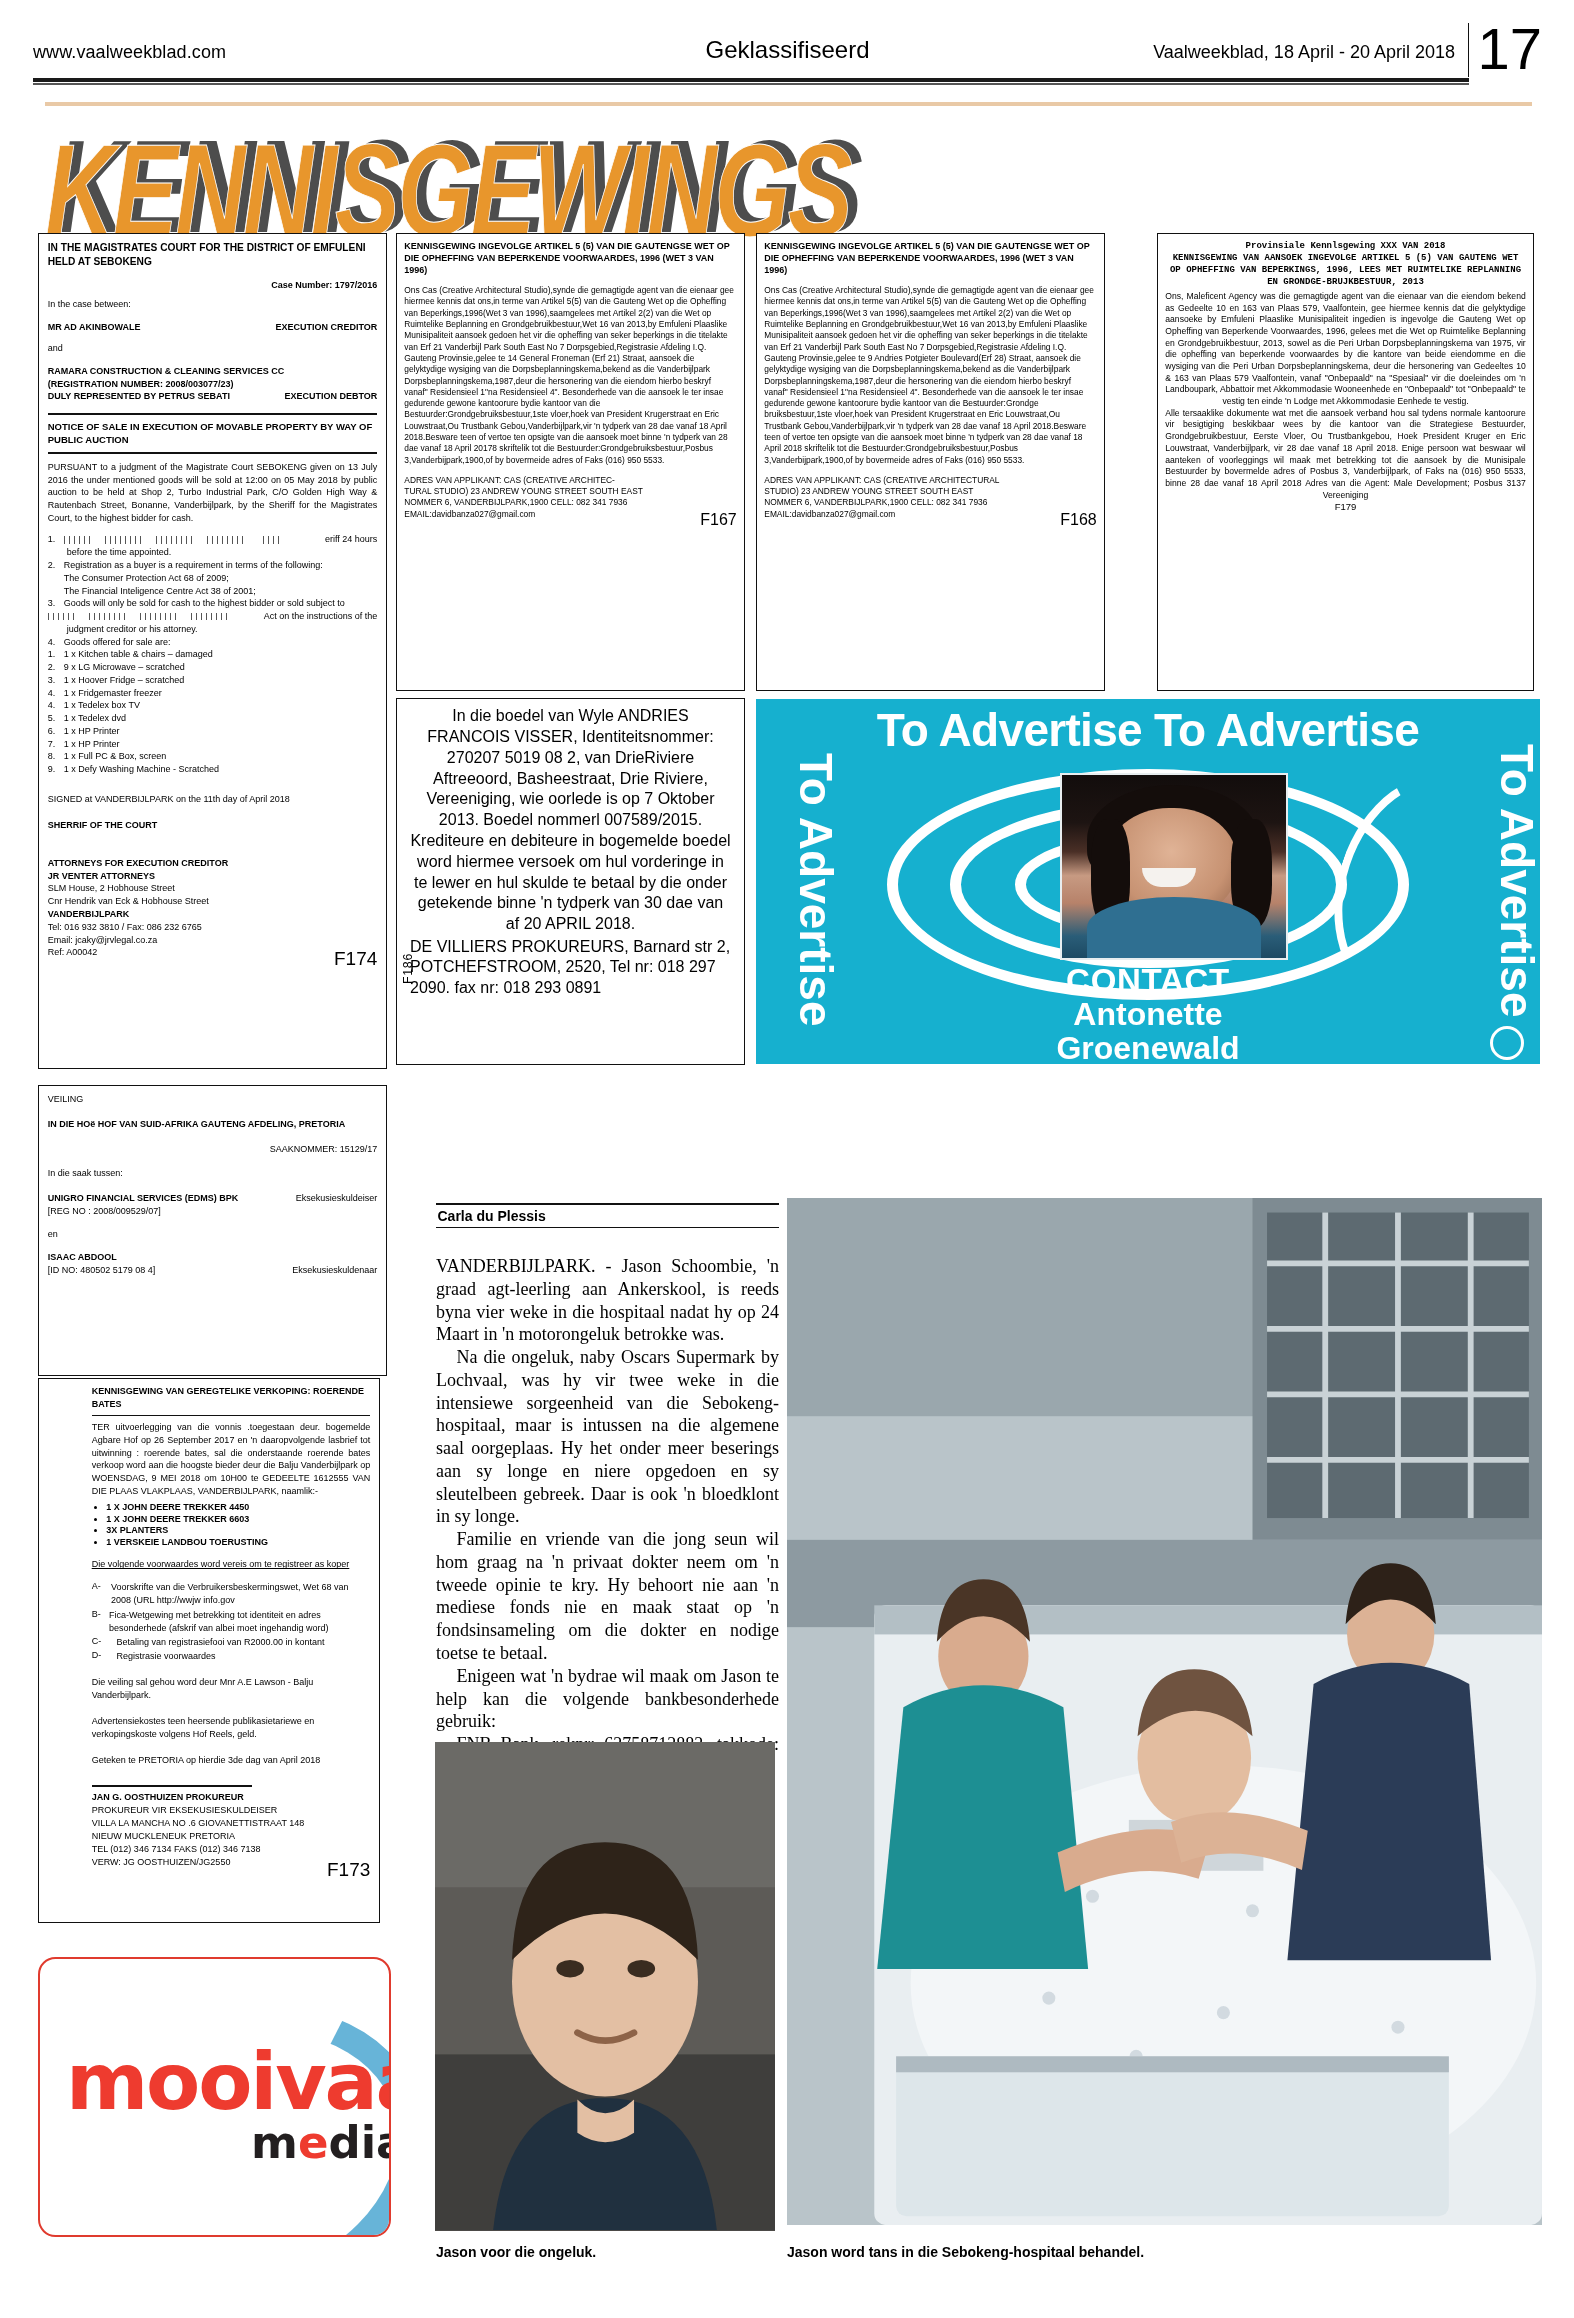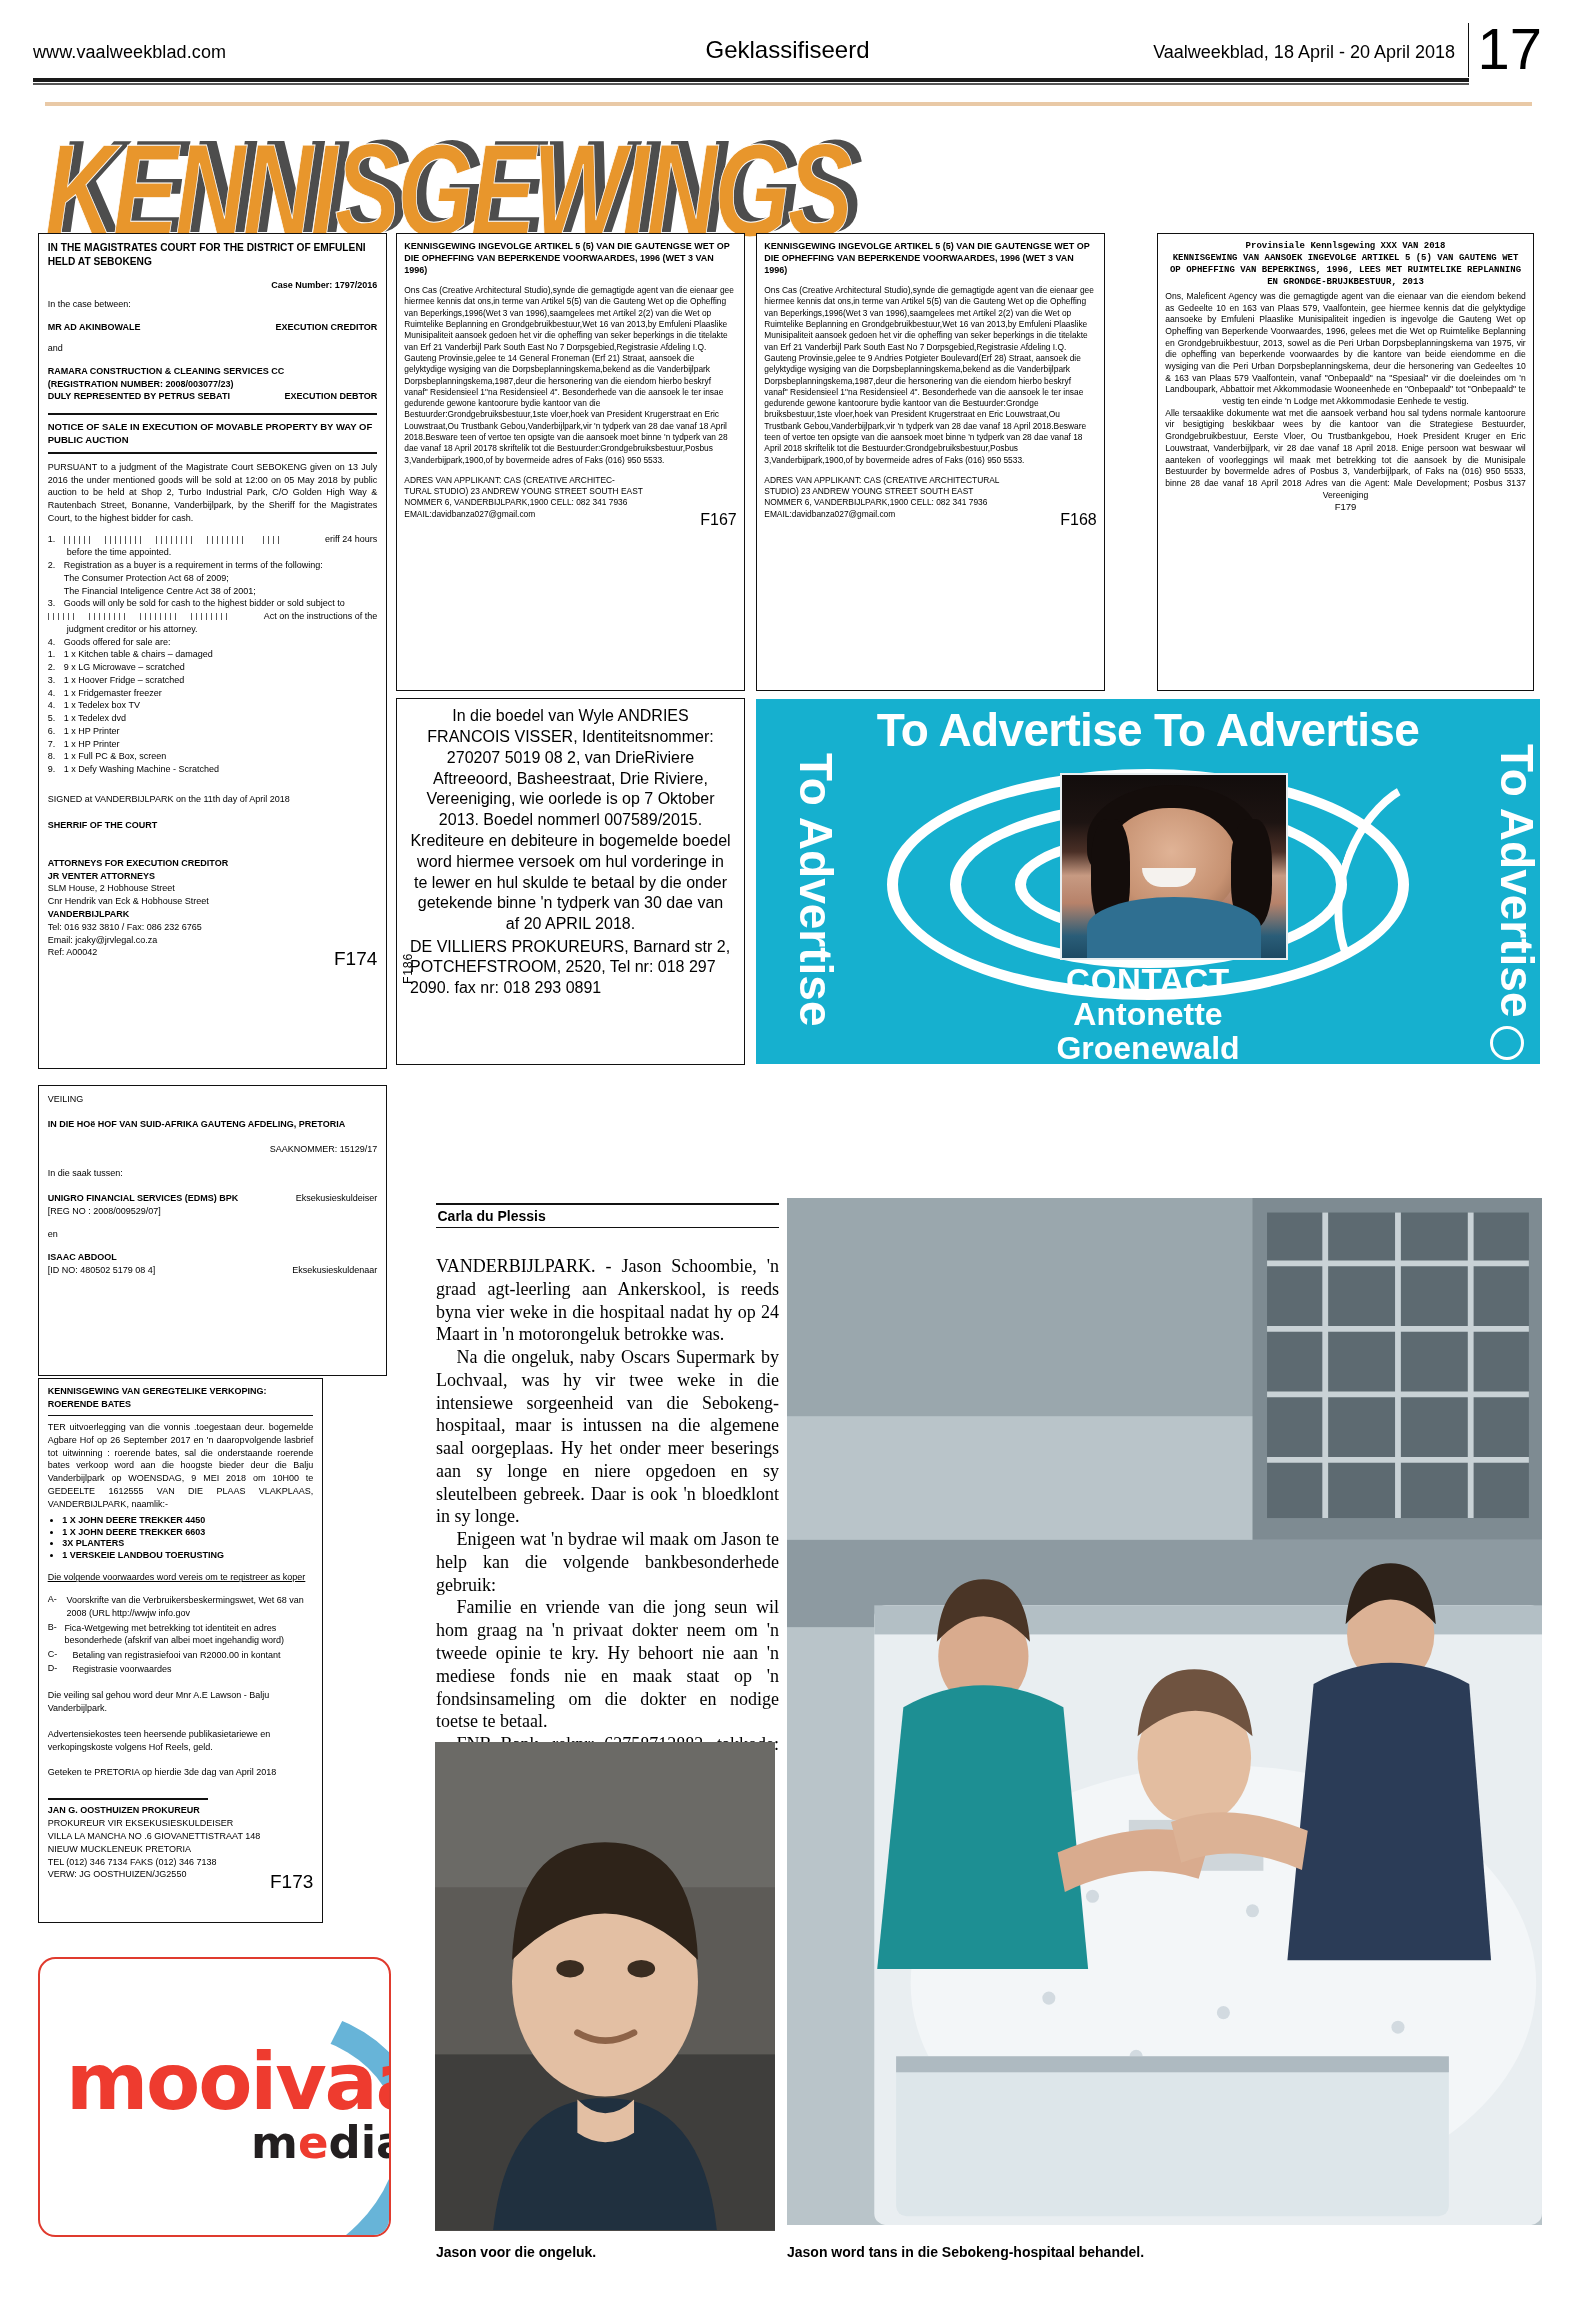--- a/index.html
+++ b/index.html
@@ -84,21 +84,21 @@
   .adv-contact{position:absolute;left:0;right:0;top:265px;color:#fff;text-align:center;font-weight:bold;line-height:1.04;}
   .adv-contact .l1{font-size:33px;letter-spacing:0.7px;}
   .adv-contact .l2{font-size:32px;}
   .adv-contact .l3{font-size:32px;}
   .adv-mail{position:absolute;left:0;right:0;bottom:2.9px;text-align:center;color:#fff;font-weight:bold;font-size:27px;}
   .adv-logo{position:absolute;right:16px;bottom:4.4px;width:28px;height:28px;border:3.6px solid #fff;border-radius:50%;}
 
   
   #veil{left:38px;top:1085px;width:349px;height:291px;}
   #veil .t{font-size:9px;line-height:1.45;}
-  #roer{left:38px;top:1378px;width:285px;height:545px;}
+  #roer{left:38px;top:1378px;width:342px;height:545px;padding-left:44px;}
   #roer .t{font-size:9px;line-height:1.43;}
   #roer ul{margin:4.4px 0 0 0;padding-left:14.5px;}
   #roer li{font-weight:bold;font-size:9px;margin-bottom:1.5px;}
   #roer .abcd{margin:0;padding:0;list-style:none;}
   #roer .abcd li{font-weight:normal;display:flex;gap:5.8px;}
 
   
   #mooivaal{left:38px;top:1957px;width:353px;height:280px;border:2.9px solid #e03b2e;border-radius:17.4px;
      background:#fff;overflow:hidden;}
   .mv-swoosh{position:absolute;left:22px;top:51px;width:313px;height:240px;border:26px solid transparent;
@@ -412,22 +412,22 @@
 
   <div id="byline">
     <div class="by-top"></div>
     <div class="by-name">Carla du Plessis</div>
     <div class="by-bot"></div>
   </div>
 
   <div id="artbody">
     <p>VANDERBIJLPARK. - Jason Schoombie, 'n graad agt-leerling aan Ankerskool, is reeds byna vier weke in die hospitaal nadat hy op 24 Maart in 'n motorongeluk betrokke was.</p>
     <p class="ind">Na die ongeluk, naby Oscars Supermark by Lochvaal, was hy vir twee weke in die intensiewe sorgeenheid van die Sebokeng-hospitaal, maar is intussen na die algemene saal oorgeplaas. Hy het onder meer beserings aan sy longe en niere opgedoen en sy sleutelbeen gebreek. Daar is ook 'n bloedklont in sy longe.</p>
+    <p class="ind">Familie en vriende van die jong seun wil hom graag na 'n privaat dokter neem om 'n tweede opinie te kry. Hy behoort nie aan 'n mediese fonds nie en maak staat op 'n fondsinsameling om die dokter en nodige toetse te betaal.</p>
     <p class="ind">Enigeen wat 'n bydrae wil maak om Jason te help kan die volgende bankbesonderhede gebruik:</p>
-    <p class="ind">Familie en vriende van die jong seun wil hom graag na 'n privaat dokter neem om 'n tweede opinie te kry. Hy behoort nie aan 'n mediese fonds nie en maak staat op 'n fondsinsameling om die dokter en nodige toetse te betaal.</p>
     <p class="ind">FNB Bank, reknr: 62758712882, takkode: 250655, verwysing: jason.</p>
   </div>
 
   <div id="photo-main">
     <svg class="ph-bg" viewBox="0 0 1038 1412" preserveAspectRatio="none">
       <rect x="0" y="0" width="1038" height="1412" fill="#b9c4c9"></rect>
       <rect x="0" y="0" width="1038" height="300" fill="#9aa7ad"></rect>
       <rect x="640" y="0" width="398" height="470" fill="#7e8b92"></rect>
       <rect x="660" y="20" width="360" height="420" fill="#5d6a71"></rect>
       <g stroke="#c9d2d6" stroke-width="8" fill="none">

